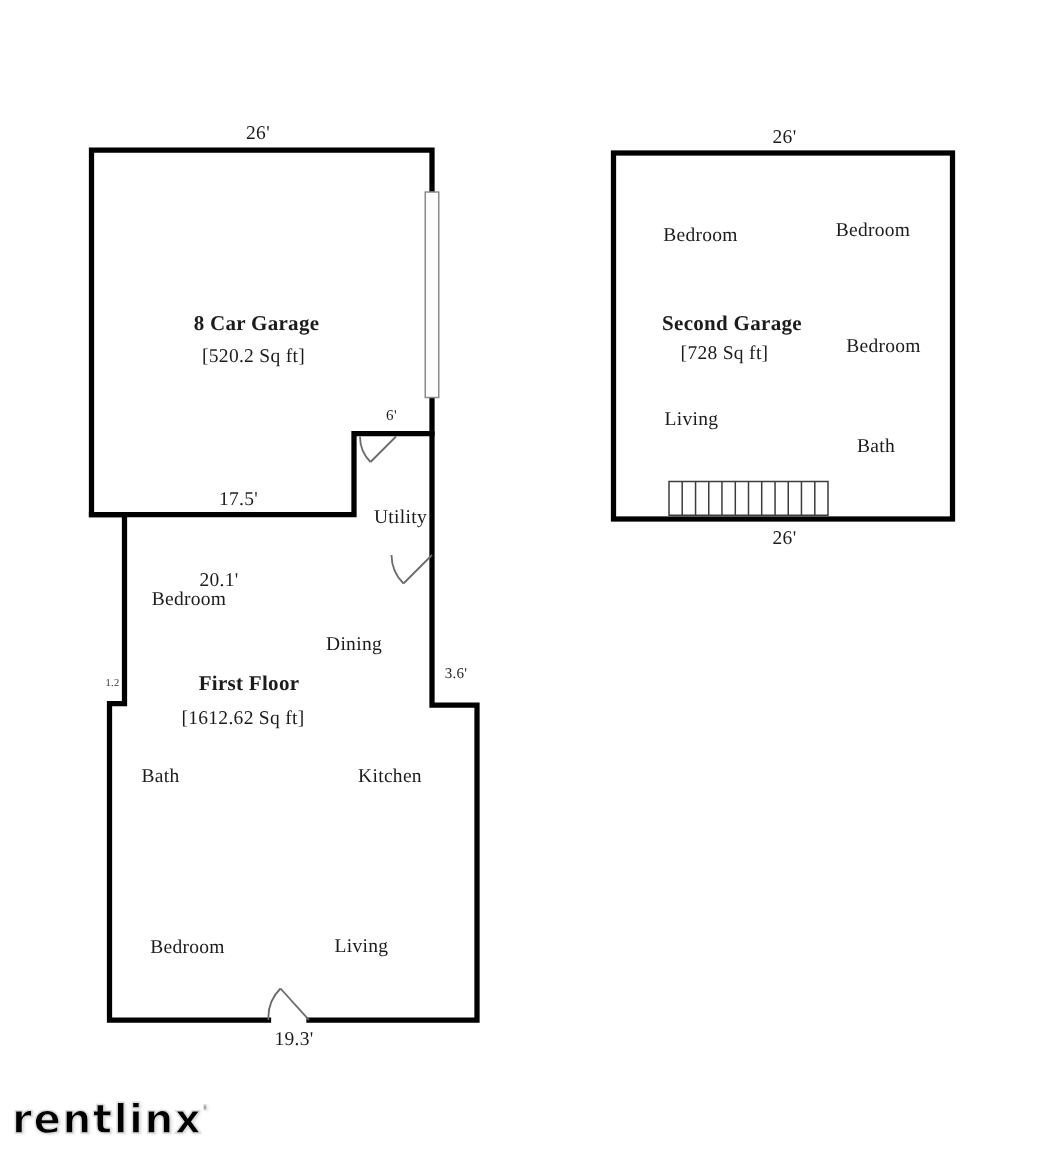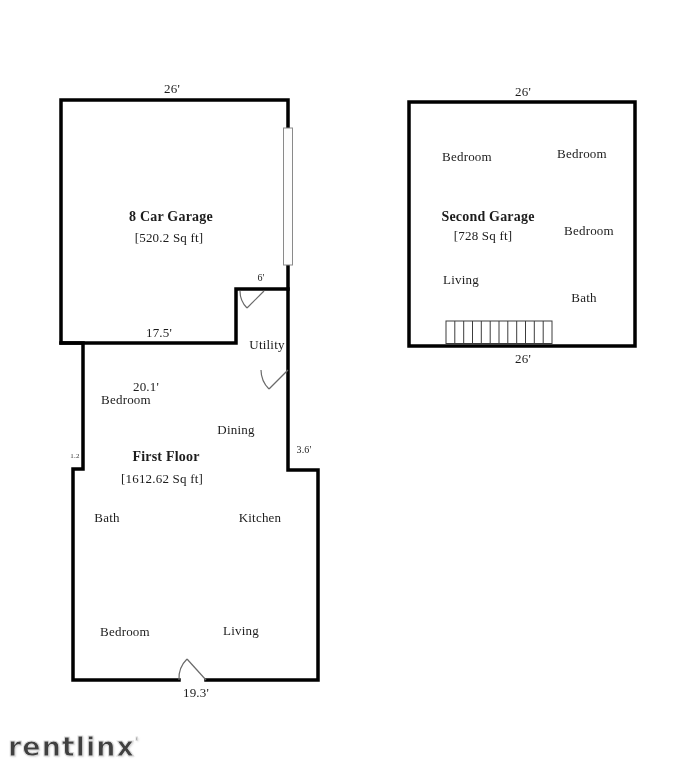--- a/index.html
+++ b/index.html
@@ -26,21 +26,21 @@
   .lbl.dim  { font-size: 13px; }
   .lbl.sm   { font-size: 10px; }
   .lbl.xs   { font-size: 7px; color: #333; }
   .watermark {
     position: absolute;
     left: 8px;
     top: 731px;
     font-size: 27px;
     font-weight: bold;
     letter-spacing: 1px;
-    color: #404040;
+    color: #000000;
     -webkit-text-stroke: 1px #dcdcdc;
     text-shadow: 1px 1px 2px rgba(175,175,175,0.45);
     user-select: none;
   }
   .watermark sup { font-size: 12px; vertical-align: super; }
 </style>
 </head>
 <body>
 
 <div class="canvas">

